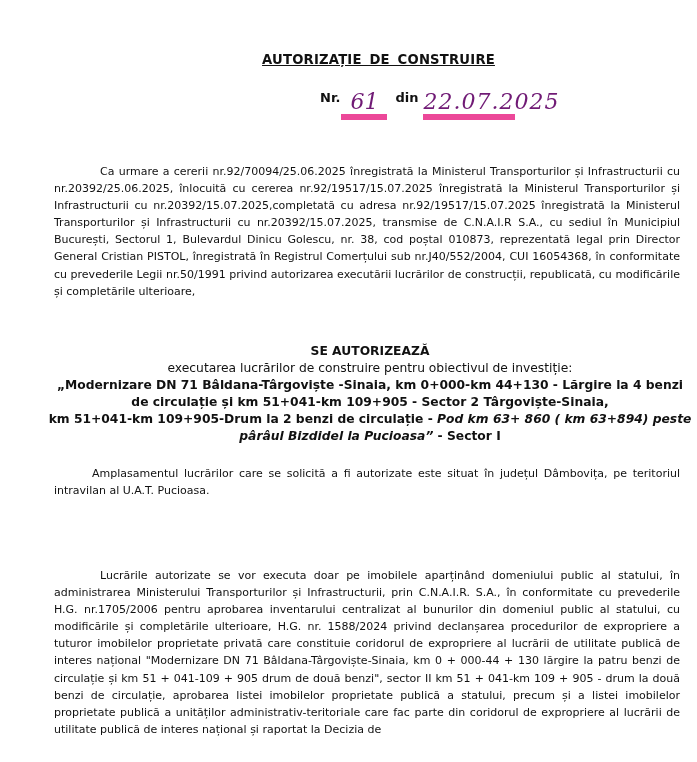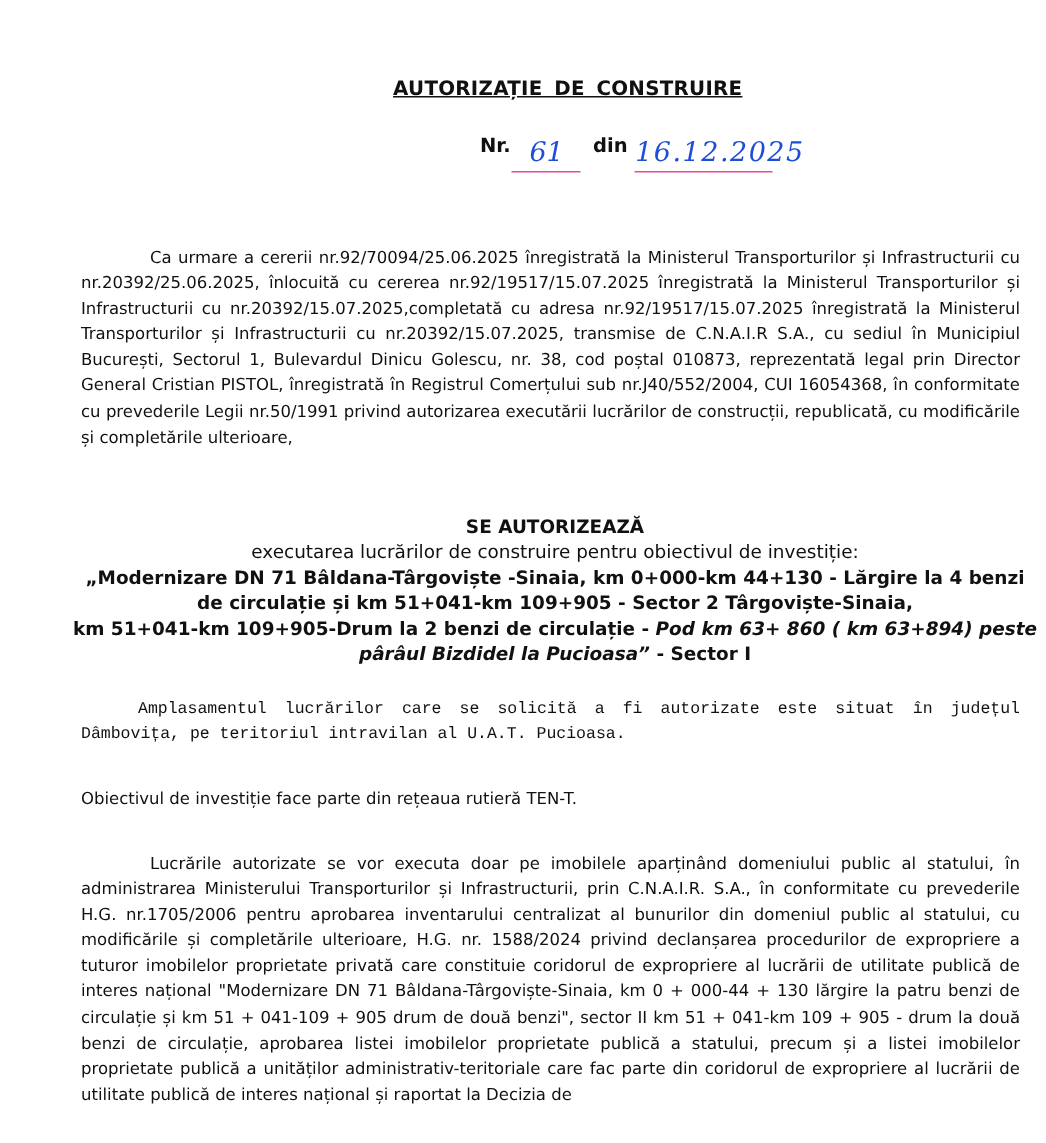--- a/index.html
+++ b/index.html
@@ -13,23 +13,23 @@
     text-align: center; padding-left: 60px; box-sizing: border-box;
     font-weight: bold; font-size: 13.2px; text-decoration: underline;
     letter-spacing: 0.2px; word-spacing: 3px;
   }
   .numline {
     position: absolute; left: 320px; top: 90px; height: 36px;
     font-size: 13px; font-weight: bold; display: flex; align-items: flex-start;
   }
   .numline .lbl { margin-right: 1px; }
   .hand {
-    display: inline-block; border-bottom: 1px solid #ec4899;
+    display: inline-block; border-bottom: 6px solid #ec4899;
     font-family: "DejaVu Serif", serif; font-style: italic; font-weight: normal;
-    color: #1d4ed8; font-size: 18px; line-height: 24px; text-align: center;
+    color: #701a75; font-size: 22px; line-height: 24px; text-align: center;
   }
   .hand.nr { width: 46px; margin-right: 8px; }
   .hand.date { width: 92px; margin-left: 5px; letter-spacing: 1px; }
   .para {
     position: absolute; left: 54px; width: 626px;
     font-size: 11px; line-height: 17.1px; text-align: justify;
     text-align-last: left;
   }
   .para .indent { display: inline-block; width: 46px; }
   .center-block {
@@ -43,35 +43,34 @@
 <body>
 
 <div class="page">
 
   <div class="title">AUTORIZAȚIE DE CONSTRUIRE</div>
 
   <div class="numline">
     <span class="lbl">Nr.</span>
     <span class="hand nr">61</span>
     <span>din</span>
-    <span class="hand date">16.12.2025</span>
+    <span class="hand date">22.07.2025</span>
   </div>
 
   <div class="para" style="top:163px;"><span class="indent"></span><span>Ca urmare a cererii nr.92/70094/25.06.2025 înregistrată la Ministerul Transporturilor și Infrastructurii cu nr.20392/25.06.2025, înlocuită cu cererea nr.92/19517/15.07.2025 înregistrată la Ministerul Transporturilor și Infrastructurii cu nr.20392/15.07.2025,completată cu adresa nr.92/19517/15.07.2025 înregistrată la Ministerul Transporturilor și Infrastructurii cu nr.20392/15.07.2025, transmise de C.N.A.I.R S.A., cu sediul în Municipiul București, Sectorul 1, Bulevardul Dinicu Golescu, nr. 38, cod poștal 010873, reprezentată legal prin Director General Cristian PISTOL, înregistrată în Registrul Comerțului sub nr.J40/552/2004, CUI 16054368, în conformitate cu prevederile Legii nr.50/1991 privind autorizarea executării lucrărilor de construcții, republicată, cu modificările și completările ulterioare,</span></div>
 
   <div class="center-block" style="top:343px;">
     <div class="bold">SE AUTORIZEAZĂ</div>
     <div>executarea lucrărilor de construire  pentru obiectivul de investiție:</div>
     <div class="bold">
       <div>„Modernizare DN 71 Bâldana-Târgoviște -Sinaia, km 0+000-km 44+130 - Lărgire la 4 benzi</div>
       <div>de circulație și km 51+041-km 109+905 - Sector 2 Târgoviște-Sinaia,</div>
       <div><span>km 51+041-km 109+905-Drum la 2 benzi de circulație - </span><span class="it">Pod km 63+ 860 ( km 63+894) peste</span></div>
       <div><span class="it">pârâul Bizdidel la Pucioasa”</span><span> - Sector I</span></div>
     </div>
   </div>
 
-  <div class="para" style="top:465px;font-family:Liberation Mono, monospace;"><span class="indent" style="width:38px;"></span><span>Amplasamentul lucrărilor care se solicită a fi autorizate este situat în județul Dâmbovița, pe teritoriul  intravilan al U.A.T. Pucioasa.</span></div>
+  <div class="para" style="top:465px;"><span class="indent" style="width:38px;"></span><span>Amplasamentul lucrărilor care se solicită a fi autorizate este situat în județul Dâmbovița, pe teritoriul  intravilan al U.A.T. Pucioasa.</span></div>
 
-  <div class="para" style="top:524px;"><span>Obiectivul de investiție face parte din rețeaua rutieră TEN-T.</span></div>
 
   <div class="para" style="top:567px;"><span class="indent"></span><span>Lucrările autorizate se vor executa doar pe imobilele aparținând domeniului public al statului, în administrarea Ministerului Transporturilor și Infrastructurii, prin C.N.A.I.R. S.A., în conformitate cu prevederile H.G. nr.1705/2006 pentru aprobarea inventarului centralizat al bunurilor din domeniul public al statului, cu modificările și completările ulterioare, H.G. nr. 1588/2024 privind declanșarea procedurilor de expropriere a tuturor imobilelor proprietate privată care constituie coridorul de expropriere al lucrării de utilitate publică de interes național "Modernizare DN 71 Bâldana-Târgoviște-Sinaia, km 0 + 000-44 + 130 lărgire la patru benzi de circulație și km 51 + 041-109 + 905 drum de două benzi", sector II km 51 + 041-km 109 + 905 - drum la două benzi de circulație, aprobarea listei imobilelor proprietate publică a statului, precum și a listei imobilelor proprietate publică a unităților administrativ-teritoriale care fac parte din coridorul de expropriere al lucrării de utilitate publică de interes național  și raportat la Decizia de</span></div>
 
 </div>
 
 </body></html>

